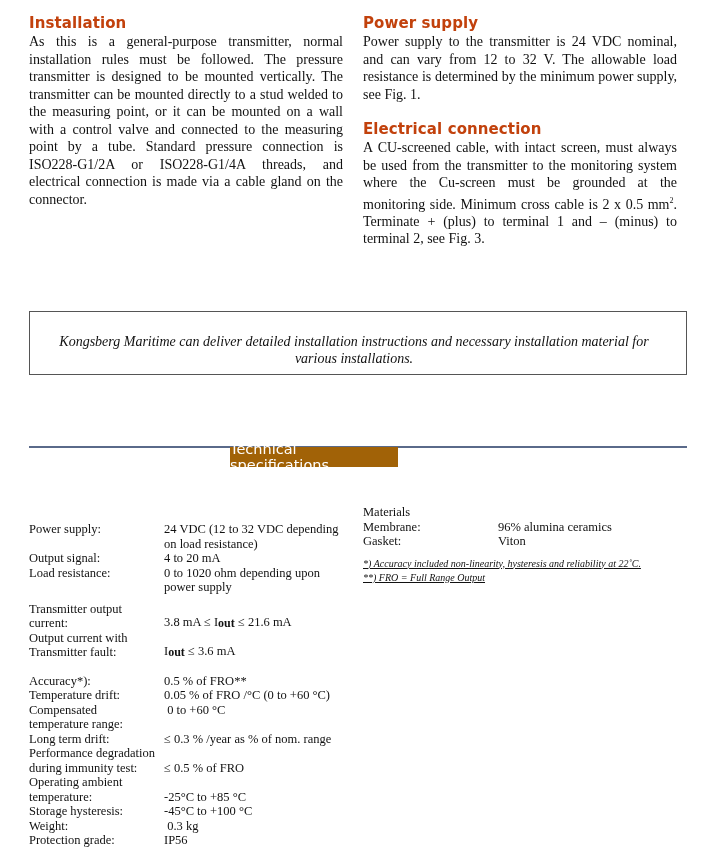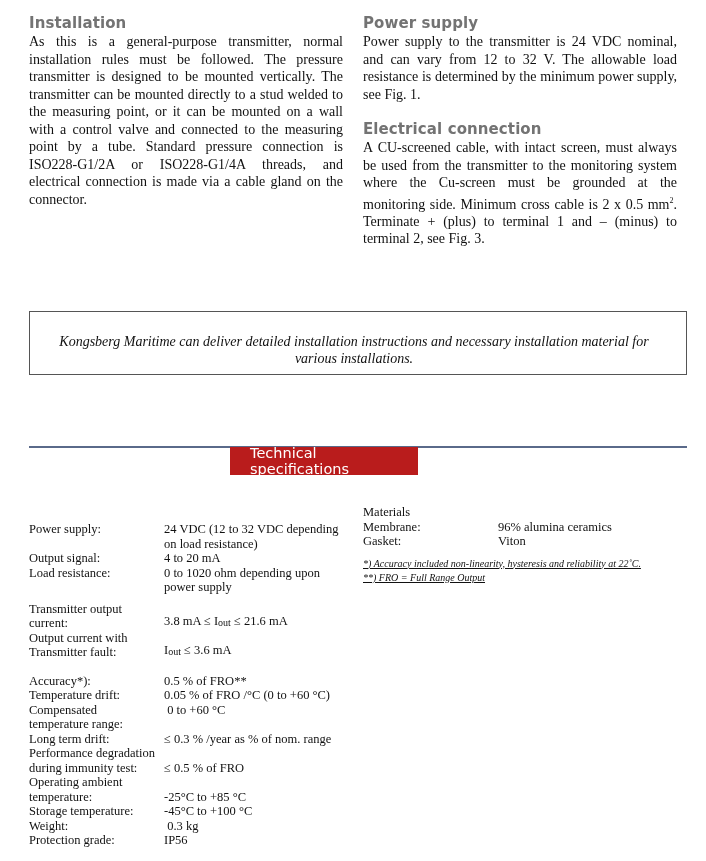--- a/index.html
+++ b/index.html
@@ -5,55 +5,55 @@
     html, body { margin: 0; padding: 0; background: #ffffff; }
     body {
       width: 706px; height: 861px; position: relative; overflow: hidden;
       font-family: "Liberation Serif", serif; color: #111111;
     }
     .col { position: absolute; }
     .col-left { left: 29px; top: 14px; width: 314px; }
     .col-right { left: 363px; top: 14px; width: 314px; }
     h2 {
       font-family: "DejaVu Sans", sans-serif; font-weight: bold;
-      font-size: 15px; color: #737373; margin: 0; line-height: 19px;
+      font-size: 15px; color: #c2410c; margin: 0; line-height: 19px;
       letter-spacing: 0.1px;
     }
     p.body {
       margin: 0; font-size: 14px; line-height: 17.5px; text-align: justify;
     }
     .gap { height: 17px; }
     .note-box {
       position: absolute; left: 29px; top: 311px; width: 658px; height: 64px;
       border: 1.5px solid #555; box-sizing: border-box;
       display: flex; align-items: center; justify-content: center;
       text-align: center; font-style: italic; font-size: 14px; line-height: 17px;
       padding: 14px 20px 0 12px;
     }
     .rule {
       position: absolute; left: 29px; top: 446px; width: 658px; height: 2px;
       background: #5a6a8a;
     }
     .banner {
-      position: absolute; left: 230px; top: 447px; width: 168px; height: 28px;
-      background: #b91c1c; color: #ffffff;
+      position: absolute; left: 230px; top: 447px; width: 168px; height: 20px;
+      background: #a16207; color: #ffffff;
       font-family: "DejaVu Sans", sans-serif; font-size: 14.5px;
       display: flex; align-items: center; justify-content: flex-end;
       padding-right: 10px; box-sizing: content-box;
-      width: 158px; padding-left: 20px;
+      width: 158px; 
     }
     .specs { position: absolute; left: 29px; top: 522px; width: 320px; font-size: 12.5px; line-height: 14.5px; }
     .spec-row { display: flex; }
     .spec-label { width: 135px; flex: none; }
     .spec-value { flex: 1; }
     .spec-gap { height: 7px; }
     .mat { position: absolute; left: 363px; top: 505px; width: 330px; font-size: 12.5px; line-height: 14.5px; }
     .mat .spec-label { width: 135px; }
     .footnotes { margin-top: 8px; font-style: italic; font-size: 10px; line-height: 14.5px; text-decoration: underline; }
-    sub.small { font-size: 10px; vertical-align: -1px; }
+    sub.small { font-size: 12px; vertical-align: -1px; font-weight: bold; }
     sup { font-size: 8px; }
   </style>
 </head>
 <body>
 
 <div class="col col-left">
   <h2>Installation</h2>
   <p class="body">As this is a general-purpose transmitter, normal installation rules must be followed. The pressure transmitter is designed to be mounted vertically. The transmitter can be mounted directly to a stud welded to the measuring point, or it can be mounted on a wall with a control valve and connected to the measuring point by a tube. Standard pressure connection is ISO228-G1/2A or ISO228-G1/4A threads, and electrical connection is made via a cable gland on the connector.</p>
 </div>
 
@@ -119,21 +119,21 @@
     </div>
   <div class="spec-row" style="align-items:flex-end">
       <div class="spec-label" style="width:135px">Performance degradation during immunity test:</div>
       <div class="spec-value">≤ 0.5 % of FRO</div>
     </div>
   <div class="spec-row" style="align-items:flex-end">
       <div class="spec-label" style="width:115px;margin-right:20px">Operating ambient temperature:</div>
       <div class="spec-value">-25°C to +85 °C</div>
     </div>
   <div class="spec-row">
-      <div class="spec-label">Storage temperature:</div>
+      <div class="spec-label">Storage hysteresis:</div>
       <div class="spec-value">-45°C to +100 °C</div>
     </div>
   <div class="spec-row">
       <div class="spec-label">Weight:</div>
       <div class="spec-value" style="white-space:pre"> 0.3 kg</div>
     </div>
   <div class="spec-row">
       <div class="spec-label">Protection grade:</div>
       <div class="spec-value">IP56</div>
     </div>

